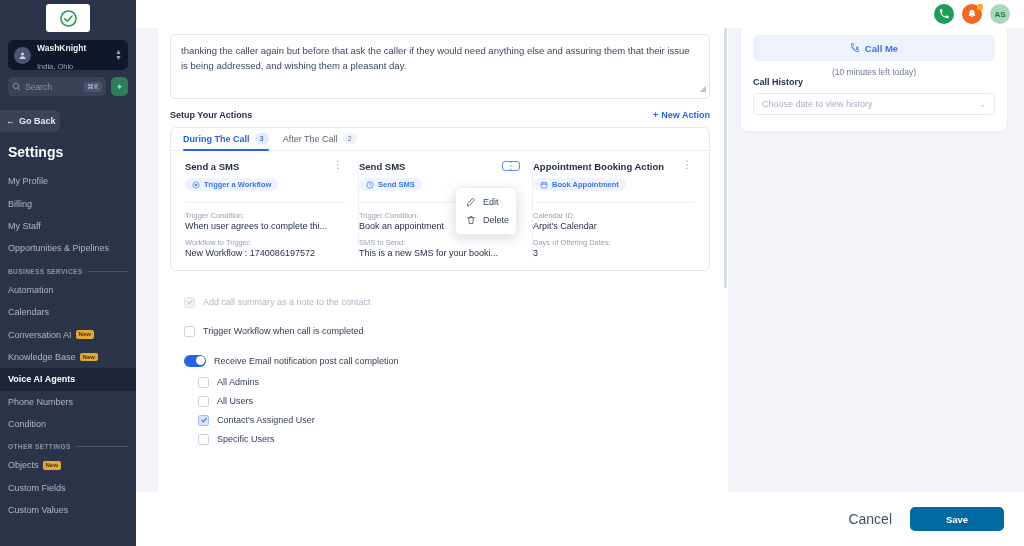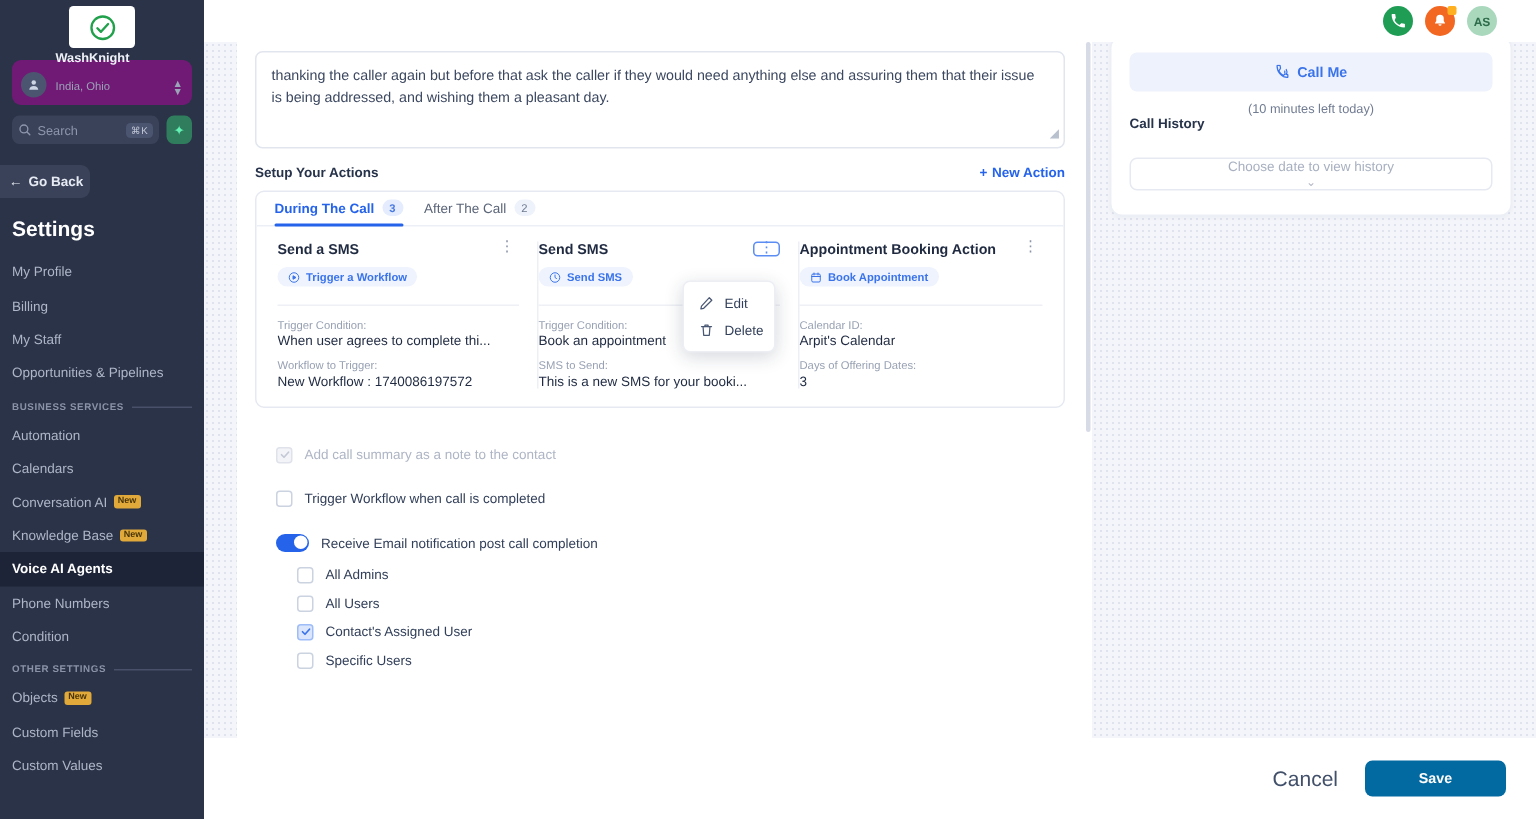--- a/index.html
+++ b/index.html
@@ -18,22 +18,22 @@
     flex: 0 0 136px; overflow: hidden;
   }
   .logo-wrap { padding: 4px 0 6px 0; display: flex; justify-content: center; }
   .logo-box {
     width: 44px; height: 28px; background: #fff; border-radius: 3px;
     display: flex; align-items: center; justify-content: center;
   }
   .logo-check { width: 19px; height: 19px; }
 
   .acct {
-    margin: 2px 8px 0 8px; background: #701a75; border-radius: 6px;
-    display: flex; align-items: flex-end; gap: 6px; padding: 5px 6px;
+    margin: 2px 8px 0 8px; background: #0f172a; border-radius: 6px;
+    display: flex; align-items: center; gap: 6px; padding: 5px 6px;
     height: 30px;
   }
   .acct-av {
     width: 17px; height: 17px; border-radius: 50%; background: #4c5570;
     display: flex; align-items: center; justify-content: center; flex: 0 0 17px;
   }
   .acct-txt { flex: 1; min-width: 0; line-height: 1.15; }
   .acct-name { color: #eef1f7; font-size: 8.5px; font-weight: bold; white-space: nowrap; overflow: hidden; }
   .acct-sub { color: #9aa3b8; font-size: 7.5px; white-space: nowrap; overflow: hidden; }
   .acct-chev { color: #9aa3b8; font-size: 7px; line-height: 0.82; text-align: center; }
@@ -75,21 +75,21 @@
   .badge-new {
     background: #e0a93a; color: #4a3406; font-size: 6px; font-weight: bold;
     border-radius: 2px; padding: 1px 3px; line-height: 1.1;
   }
 
   
   .main { flex: 1; position: relative; background: #ffffff; height: 546px; }
   .topbar {
     position: absolute; left: 0; top: 0; right: 0; height: 28px;
     background: #ffffff; display: flex; align-items: center;
-    justify-content: flex-end; padding-right: 26px; gap: 8px; z-index: 40;
+    justify-content: flex-end; padding-right: 14px; gap: 8px; z-index: 40;
   }
   .circ { width: 20px; height: 20px; border-radius: 50%; display: flex; align-items: center; justify-content: center; position: relative; }
   .circ.green { background: #1f9d55; }
   .circ.orange { background: #f26722; }
   .circ.avatar { background: #a9d8bd; color: #2f6c4c; font-size: 8px; font-weight: bold; }
   .dotbadge { position: absolute; top: 0px; right: -1px; width: 6px; height: 6px; background: #ffb020; border-radius: 1.5px; }
 
   .workarea {
     position: absolute; left: 0; top: 28px; right: 0; bottom: 54px;
     background: #f3f5fa;
@@ -173,23 +173,23 @@
     box-shadow: 0 1px 3px rgba(30,40,70,0.04);
   }
   .callme {
     background: #eef2fd; border-radius: 5px; height: 26px;
     display: flex; align-items: center; justify-content: center; gap: 5px;
     color: #3b74ea; font-size: 9.5px; font-weight: bold;
   }
   .mins { text-align: center; color: #717c92; font-size: 8.5px; margin-top: 6px; }
   .ch-title { margin-top: 0; color: #27334a; font-size: 9px; font-weight: bold; }
   .ch-select {
-    margin-top: 18px; border: 1px solid #e6e9f1; border-radius: 5px; height: 22px;
+    margin-top: 6px; border: 1px solid #e6e9f1; border-radius: 5px; height: 22px;
     display: flex; align-items: center; justify-content: space-between;
-    padding: 0 8px; color: #a8b0c0; font-size: 9px; flex-direction: column;
+    padding: 0 8px; color: #a8b0c0; font-size: 9px;
   }
   .ch-chev { color: #b4bbc9; font-size: 8px; }
 
   .footer {
     position: absolute; left: 0; right: 0; bottom: 0; height: 54px;
     background: #ffffff; display: flex; align-items: center; justify-content: flex-end;
     gap: 18px; padding-right: 20px;
   }
   .btn-cancel { color: #42506a; font-size: 14px; }
   .btn-save {

